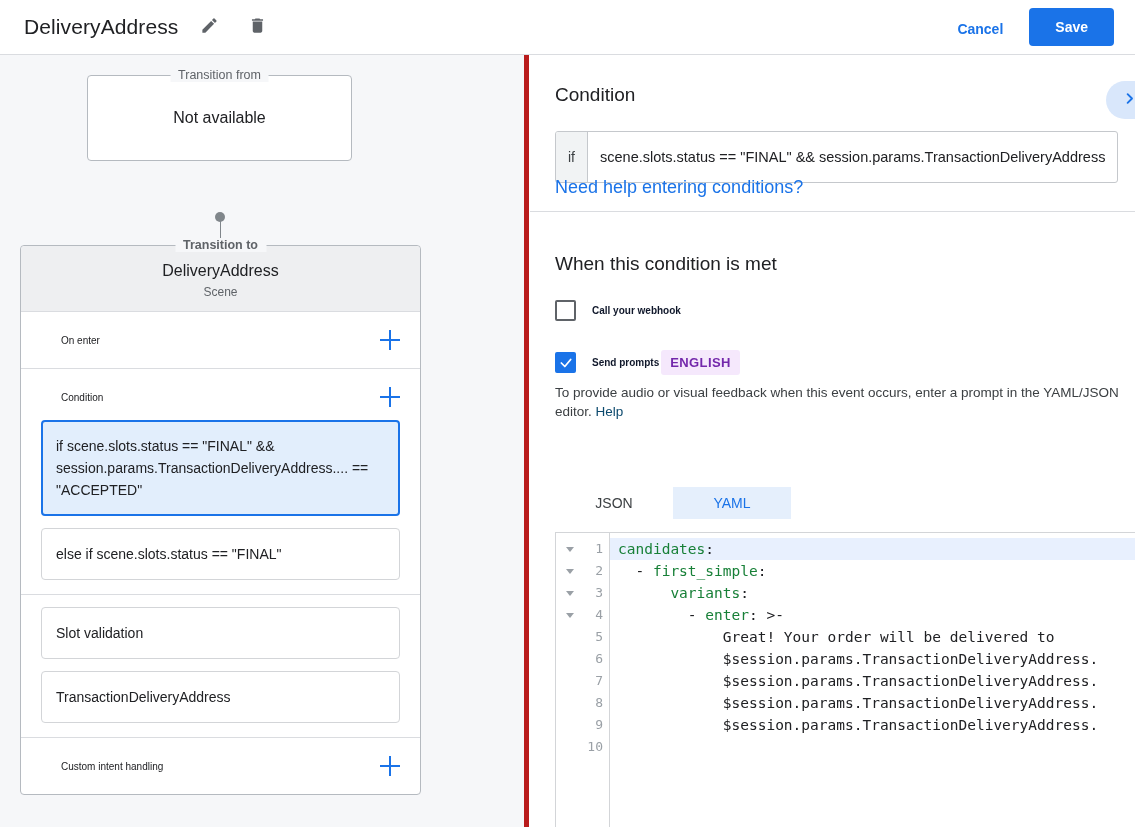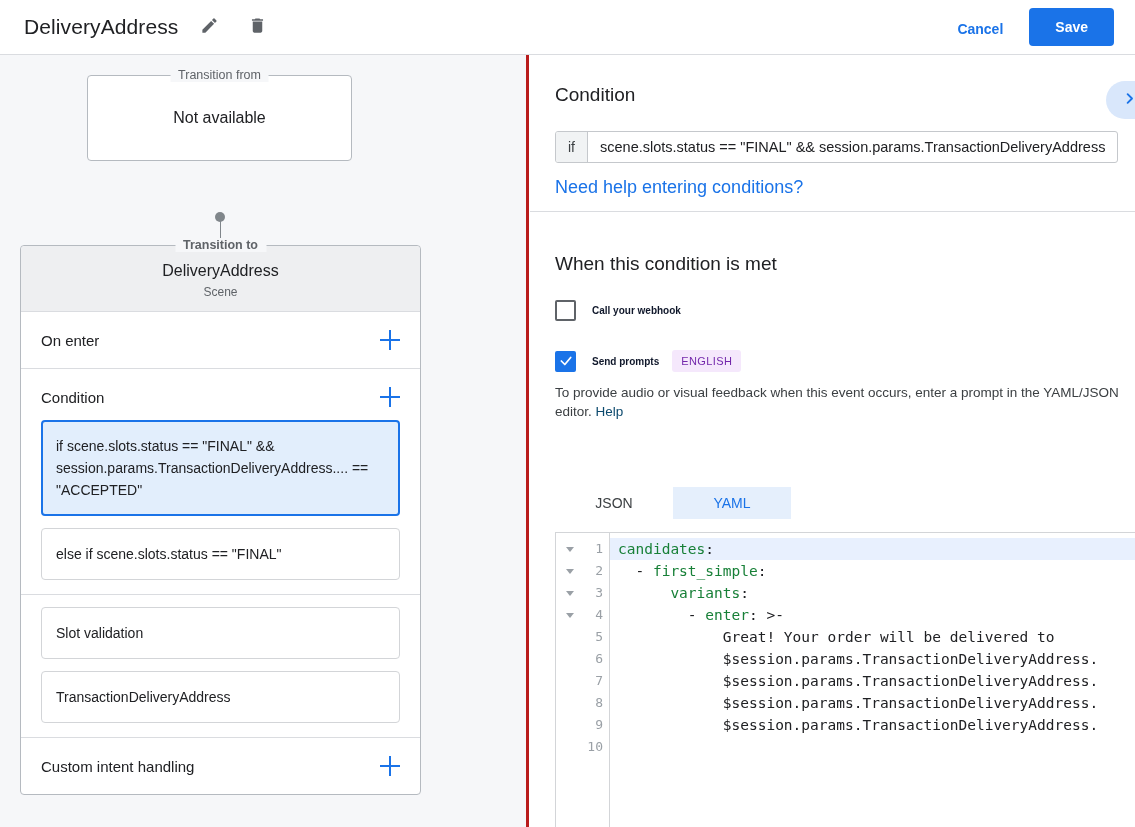--- a/index.html
+++ b/index.html
@@ -40,21 +40,21 @@
     font-size: 14px; font-weight: bold;
     padding: 0 26px; height: 38px; line-height: 38px;
     border: none; border-radius: 4px; cursor: pointer;
     font-family: "Liberation Sans", sans-serif;
   }
 
   
   #left-pane {
     position: absolute; left: 0; top: 55px; width: 529px; height: 772px;
     background: #f6f7f9;
-    border-right: 3px solid #b91c1c;
+    border-right: 5px solid #b91c1c;
     overflow: hidden;
   }
 
   
   .fieldset-box {
     position: absolute;
     border: 1px solid #b5bac0;
     border-radius: 4px;
     background: #ffffff;
   }
@@ -108,21 +108,21 @@
 
   .section {
     border-bottom: 1px solid #dadce0;
     padding: 0 0 14px 0;
   }
   .section:last-child { border-bottom: none; }
   .section-head {
     display: flex; align-items: center; justify-content: space-between;
     padding: 17px 18px 0 20px;
   }
-  .section-title { font-size: 15px; color: #202124; }
+  .section-title { font-size: 10px; color: #202124; margin-left: 20px; }
   .plus-btn {
     width: 22px; height: 22px; position: relative; cursor: pointer;
   }
   .plus-btn::before, .plus-btn::after {
     content: ""; position: absolute; background: #1a73e8;
   }
   .plus-btn::before { left: 0; top: 10px; width: 20px; height: 2px; }
   .plus-btn::after  { top: 1px; left: 9px; width: 2px; height: 20px; }
   .section-body { padding: 0 20px; }
   .item-card {
@@ -157,21 +157,21 @@
   }
   #chevron-btn {
     position: absolute; left: 576px; top: 26px;
     width: 46px; height: 38px;
     background: #d9e7fb; border-radius: 19px;
     display: flex; align-items: center; justify-content: center;
     cursor: pointer;
   }
   #chevron-btn svg { stroke: #1a73e8; fill: none; }
   #cond-field {
-    position: absolute; left: 25px; top: 76px; width: 563px; height: 32px;
+    position: absolute; left: 25px; top: 76px; width: 563px; height: 52px;
     border: 1px solid #c5c8cc; border-radius: 3px;
     display: flex; overflow: hidden; background: #ffffff;
   }
   #cond-if {
     width: 32px; background: #f1f3f4;
     border-right: 1px solid #c5c8cc;
     display: flex; align-items: center; justify-content: center;
     font-size: 14px; color: #3c4043;
   }
   #cond-value {
@@ -199,23 +199,23 @@
     width: 21px; height: 21px; border: 2px solid #5f6368;
     border-radius: 2px; background: #ffffff; cursor: pointer;
     display: flex; align-items: center; justify-content: center;
   }
   .cb.checked { background: #1a73e8; border-color: #1a73e8; }
   .cb.checked svg { stroke: #ffffff; fill: none; }
   .check-label {
     margin-left: 16px; font-size: 10px; font-weight: bold; color: #0f172a;
   }
   #lang-badge {
-    margin-left: 13px;
+    margin-left: 2px;
     background: #f5e8fc; color: #7327ab;
-    font-size: 11px; font-weight: normal; letter-spacing: .4px;
+    font-size: 13px; font-weight: bold; letter-spacing: .4px;
     padding: 5px 9px; border-radius: 3px;
   }
   #prompt-desc {
     position: absolute; left: 25px; top: 328px; width: 568px;
     font-size: 13.5px; color: #3c4043; line-height: 19px;
   }
   #prompt-desc a { color: #0c4a6e; text-decoration: none; cursor: pointer; }
 
   
   #editor-tabs {

